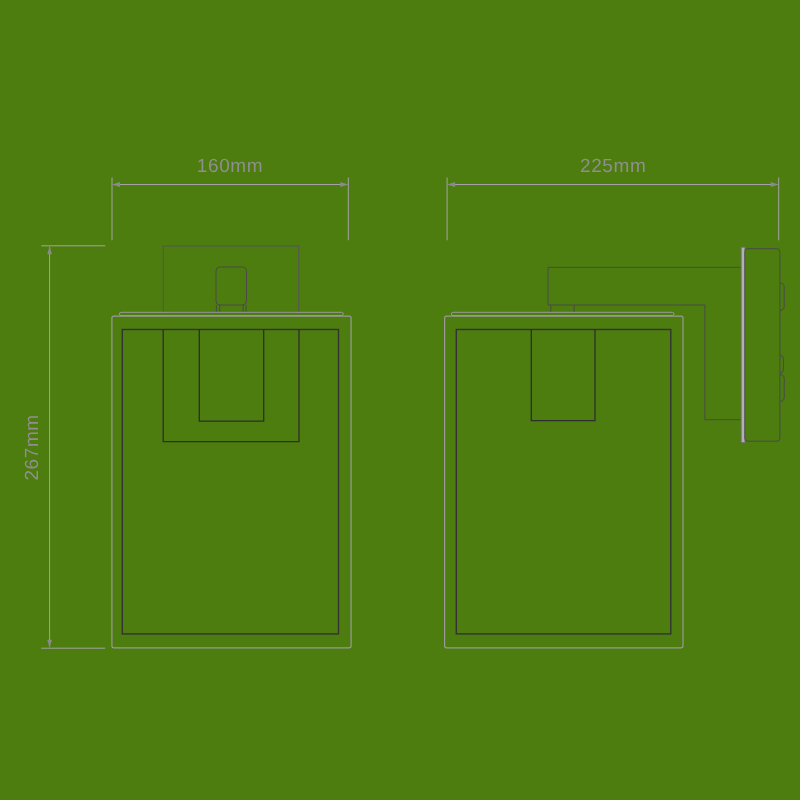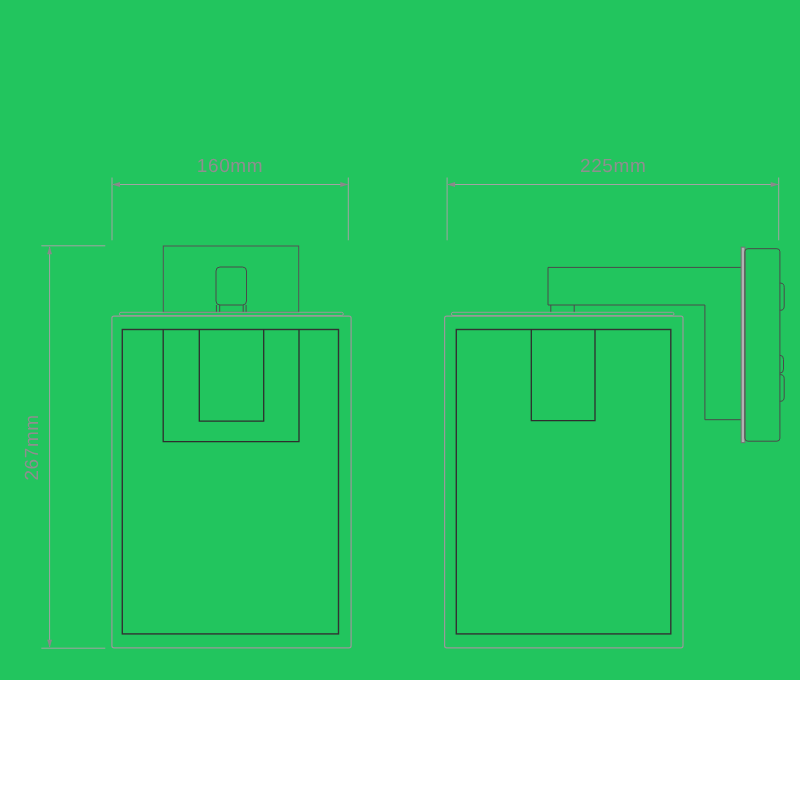--- a/index.html
+++ b/index.html
@@ -1,17 +1,17 @@
 <!DOCTYPE html>
 <html><head>
 <meta charset="utf-8">
 <title>Wall light dimensions</title>
 <style>
   html,body{margin:0;padding:0;background:#ffffff;}
-  .page{width:800px;height:680px;position:relative;background:#22c55e;overflow:hidden;text-align:right;}
+  .page{width:800px;height:800px;position:relative;background:#4d7c0f;overflow:hidden;text-align:right;}
   svg{display:block;}
   text{font-family:"Liberation Sans", sans-serif;fill:#8f8f8f;font-size:19px;letter-spacing:0.6px;text-rendering:geometricPrecision;}
 </style>
 </head>
 <body>
 <div class="page">
 <svg width="800" height="800" viewBox="0 0 800 800" fill="none">
 
   <text x="230" y="172.3" text-anchor="middle">160mm</text>
 

